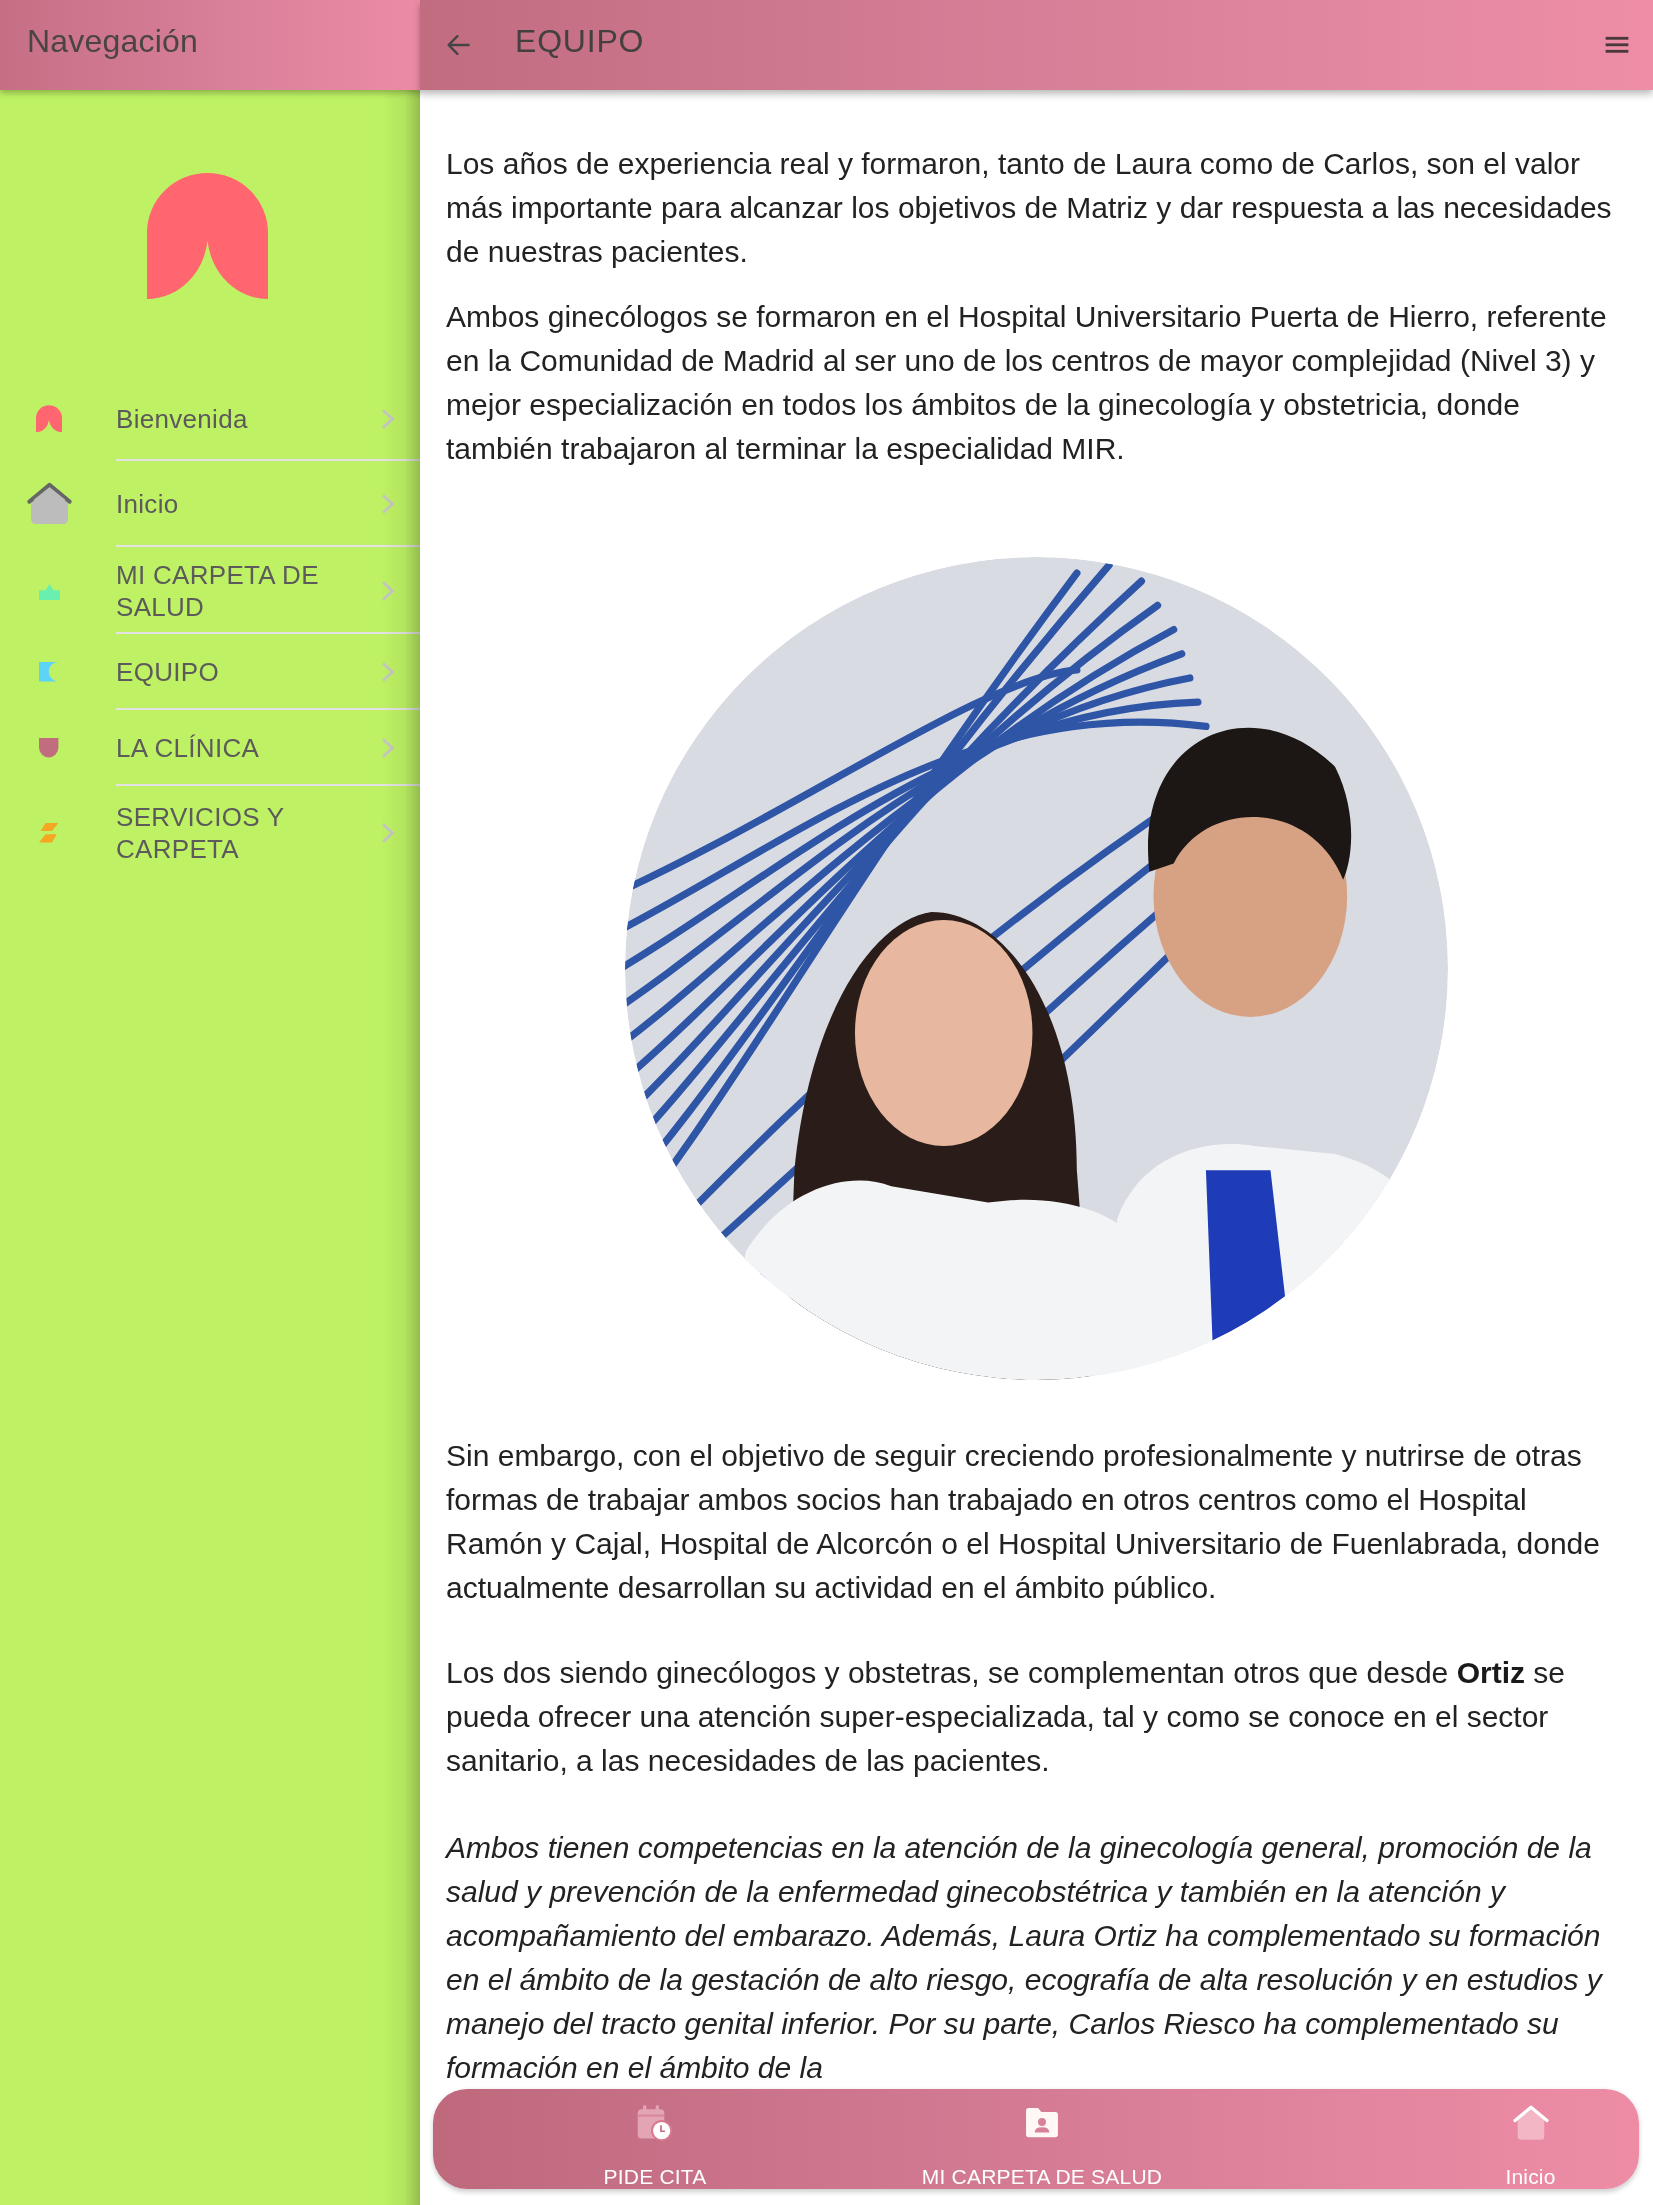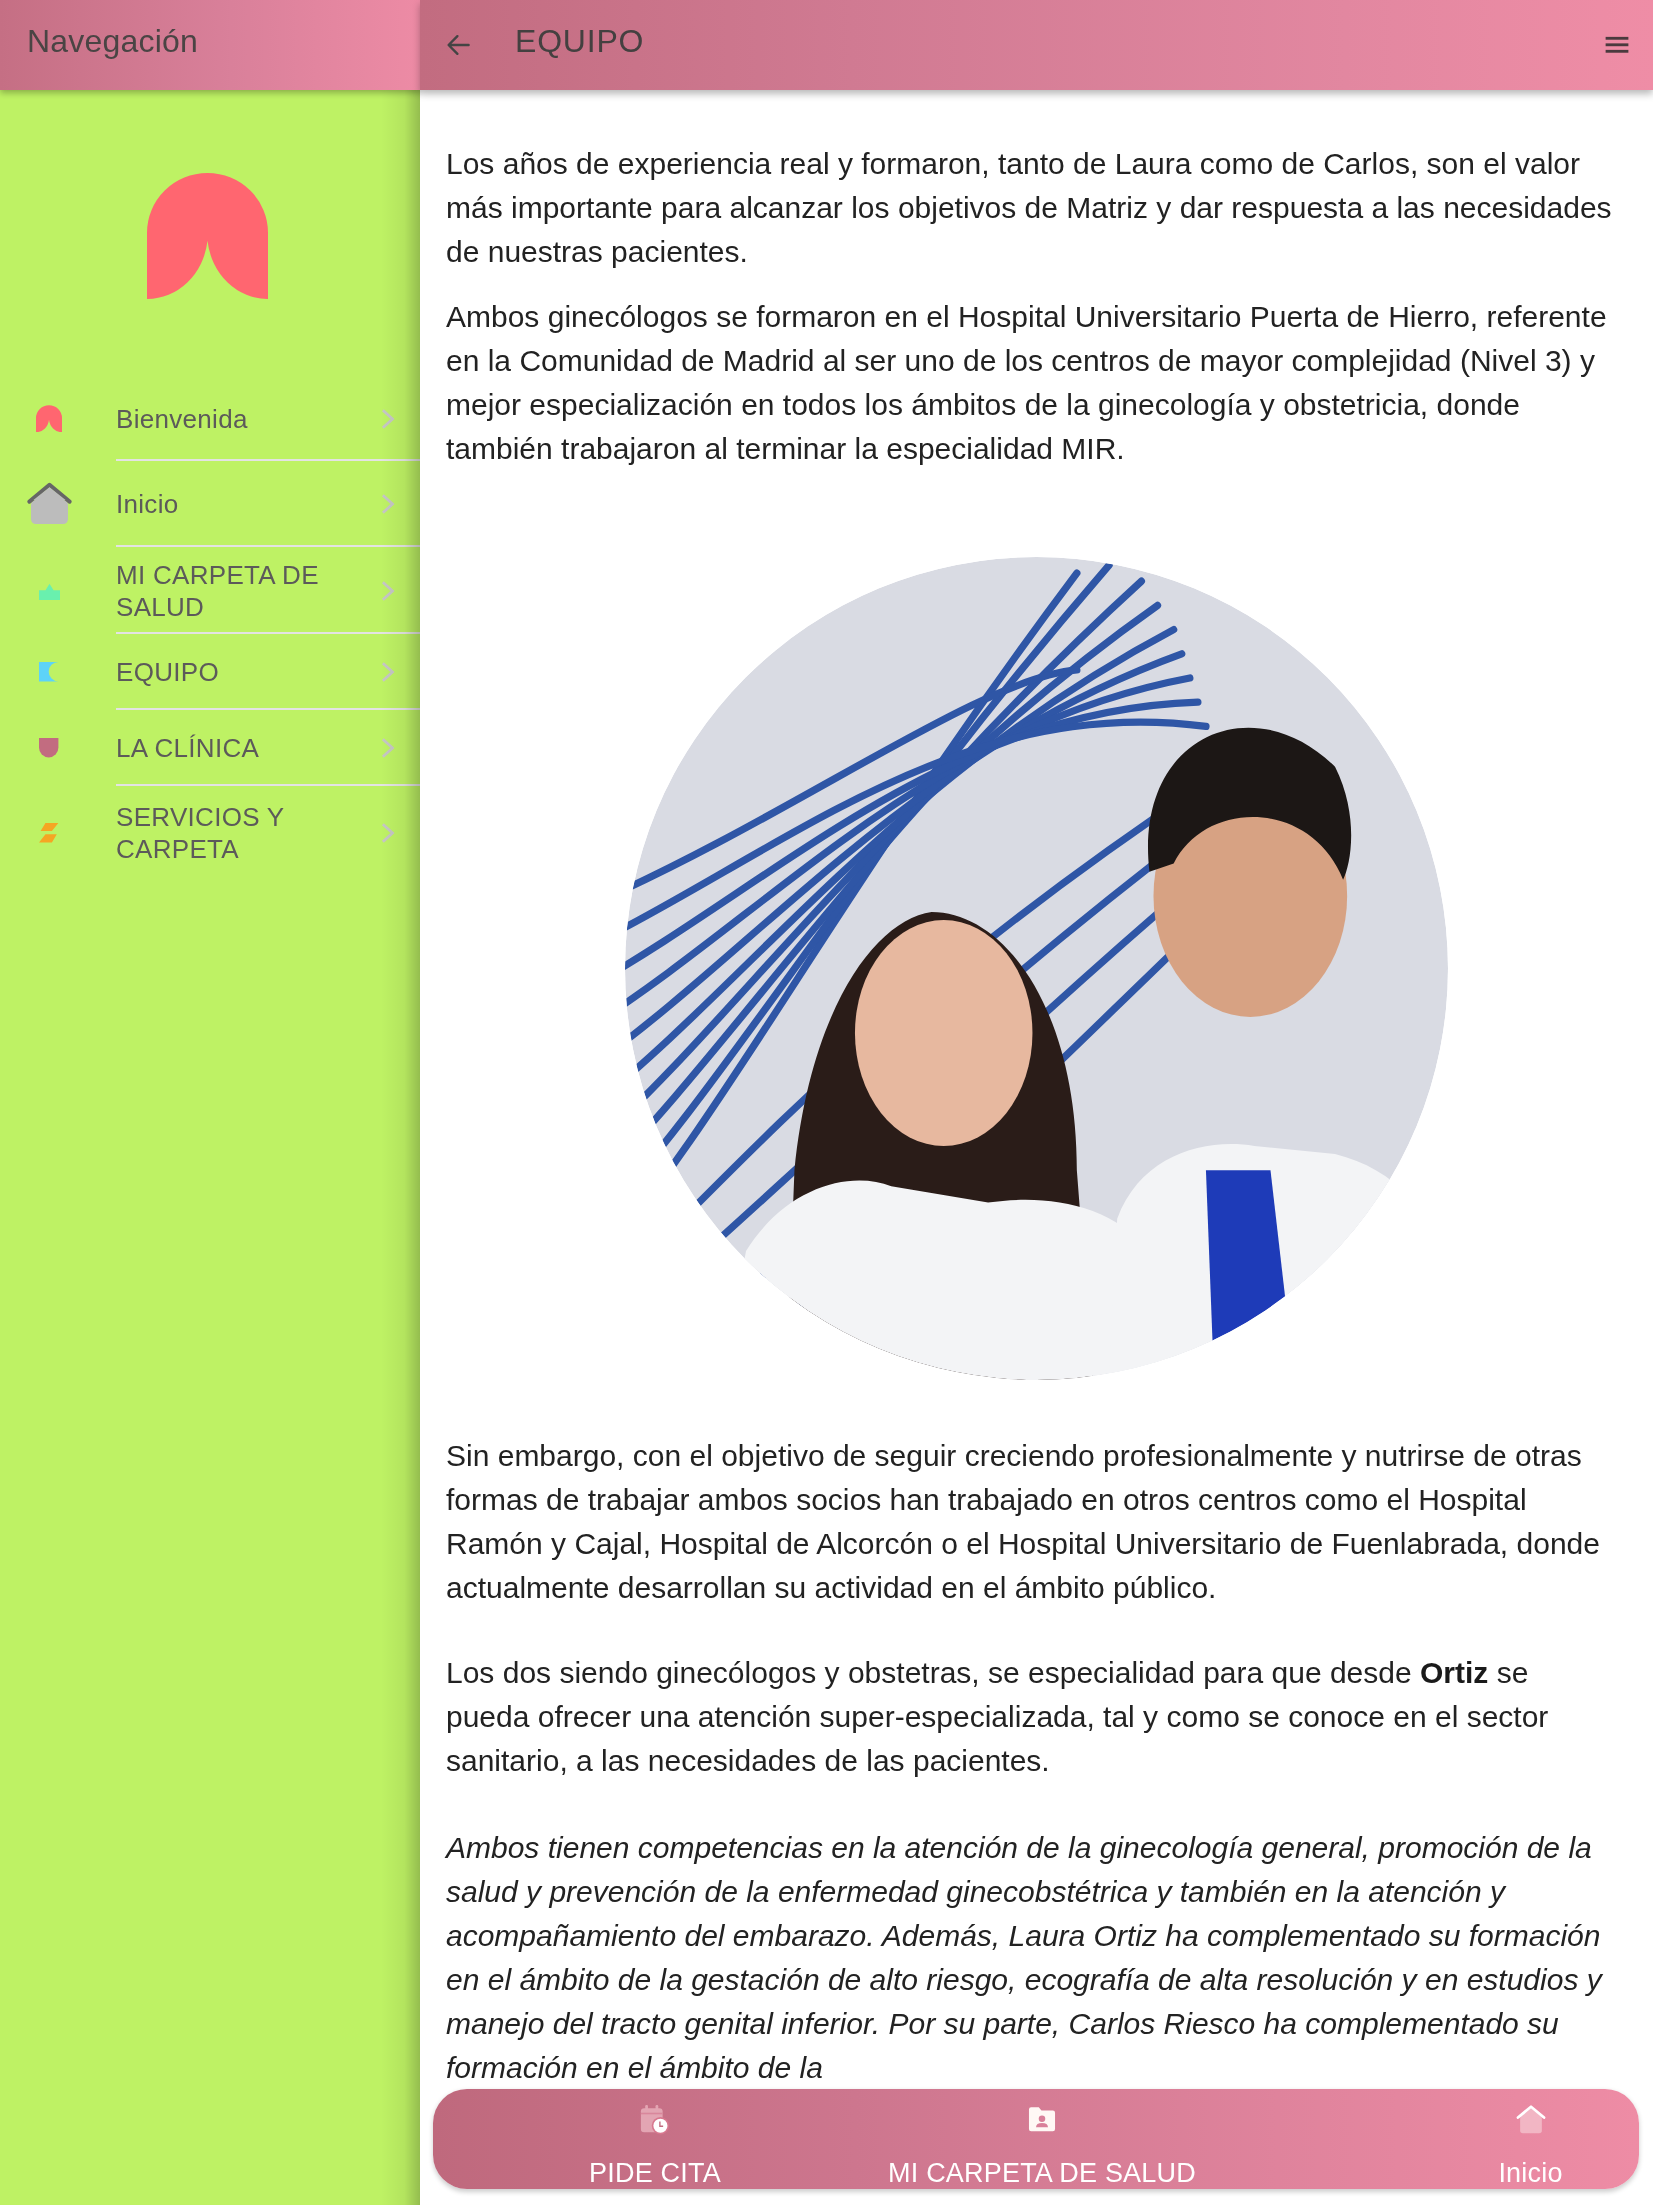--- a/index.html
+++ b/index.html
@@ -41,21 +41,21 @@
   .p4 { position: absolute; top: 1509px; }
   .p5 { position: absolute; top: 1684px; font-style: italic; }
   .p4 b { font-weight: bold; color: #1a1a1a; }
 
   
   .bottom-nav { position: absolute; left: 433px; top: 2089px; width: 1206px; height: 100px; border-radius: 34px;
     background: linear-gradient(to right, #bf697d, #cd768e 35%, #df839c 70%, #ee8ca5);
     box-shadow: 0 2.4px 4.8px rgba(0,0,0,0.2); z-index: 5; }
   .nav-item { position: absolute; top: 0; height: 100px; display: flex; flex-direction: column; align-items: center; cursor: pointer; }
   .nav-item .nicon { margin-top: 14.5px; width: 48px; height: 47px; }
-  .nav-item .nlabel { margin-top: 23px; font-size: 27px; color: #fff; letter-spacing: 0.2px; white-space: nowrap; }
+  .nav-item .nlabel { margin-top: 23px; font-size: 21px; color: #fff; letter-spacing: 0.2px; white-space: nowrap; }
   .nav-pide { left: 121px; width: 202px; }
   .nav-carpeta { left: 476px; width: 266px; }
   .nav-inicio { left: 1049px; width: 97px; }
 </style>
 </head>
 <body>
 
 <aside class="sidebar">
   <div class="sidebar-header">
     <span class="sidebar-title">Navegación</span>
@@ -196,21 +196,21 @@
 
         <path d="M600 1020 L610 820 C 640 740, 720 720, 780 730 L880 740 C 960 760, 1010 820, 1020 900 L1020 1020 Z" fill="#f3f4f6"></path>
         <path d="M720 760 L800 760 L830 1020 L730 1020 Z" fill="#1e3bb8"></path>
         <ellipse cx="775" cy="420" rx="120" ry="150" fill="#d7a283"></ellipse>
         <path d="M650 390 C 630 220, 780 160, 880 260 C 910 320, 900 380, 890 400 C 850 300, 720 300, 680 380 Z" fill="#1c1715"></path>
       </g>
     </svg>
   </div>
 
   <p class="p3">Sin embargo, con el objetivo de seguir creciendo profesionalmente y nutrirse de otras formas de trabajar ambos socios han trabajado en otros centros como el Hospital Ramón y Cajal, Hospital de Alcorcón o el Hospital Universitario de Fuenlabrada, donde actualmente desarrollan su actividad en el ámbito público.</p>
-  <p class="p4"><span>Los dos siendo ginecólogos y obstetras, se especialidad para que desde </span><b>Ortiz</b><span> se pueda ofrecer una atención super-especializada, tal y como se conoce en el sector sanitario, a las necesidades de las pacientes.</span></p>
+  <p class="p4"><span>Los dos siendo ginecólogos y obstetras, se complementan otros que desde </span><b>Ortiz</b><span> se pueda ofrecer una atención super-especializada, tal y como se conoce en el sector sanitario, a las necesidades de las pacientes.</span></p>
   <p class="p5">Ambos tienen competencias en la atención de la ginecología general, promoción de la salud y prevención de la enfermedad ginecobstétrica y también en la atención y acompañamiento del embarazo. Además, Laura Ortiz ha complementado su formación en el ámbito de la gestación de alto riesgo, ecografía de alta resolución y en estudios y manejo del tracto genital inferior. Por su parte, Carlos Riesco ha complementado su formación en el ámbito de la</p>
 </main>
 
 <nav class="bottom-nav">
   <div class="nav-item nav-pide">
     <svg class="nicon" viewBox="0 0 60 58">
       <rect x="4" y="8" width="40" height="44" rx="6" fill="#e3a5b3"></rect>
       <rect x="12" y="2" width="5" height="12" rx="2" fill="#e3a5b3"></rect>
       <rect x="31" y="2" width="5" height="12" rx="2" fill="#e3a5b3"></rect>
       <rect x="4" y="16" width="40" height="3" fill="#d9879c"></rect>

